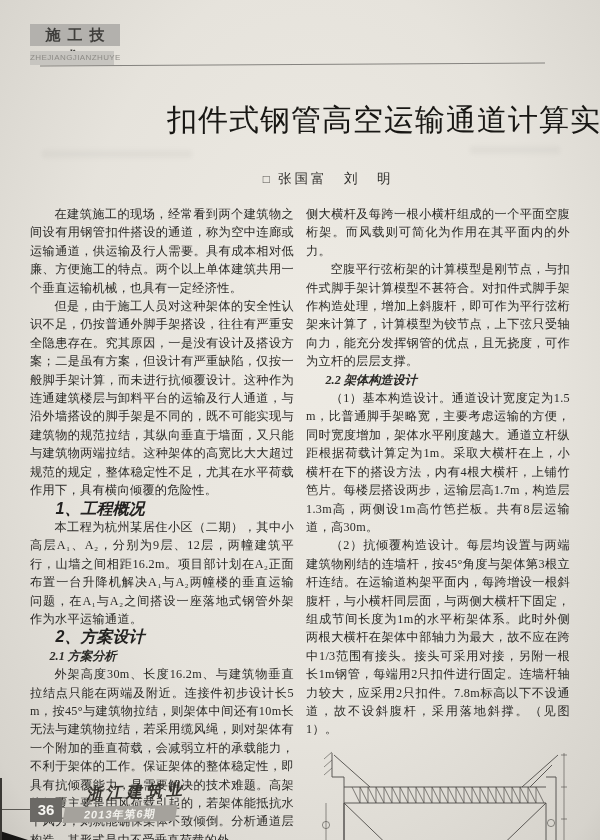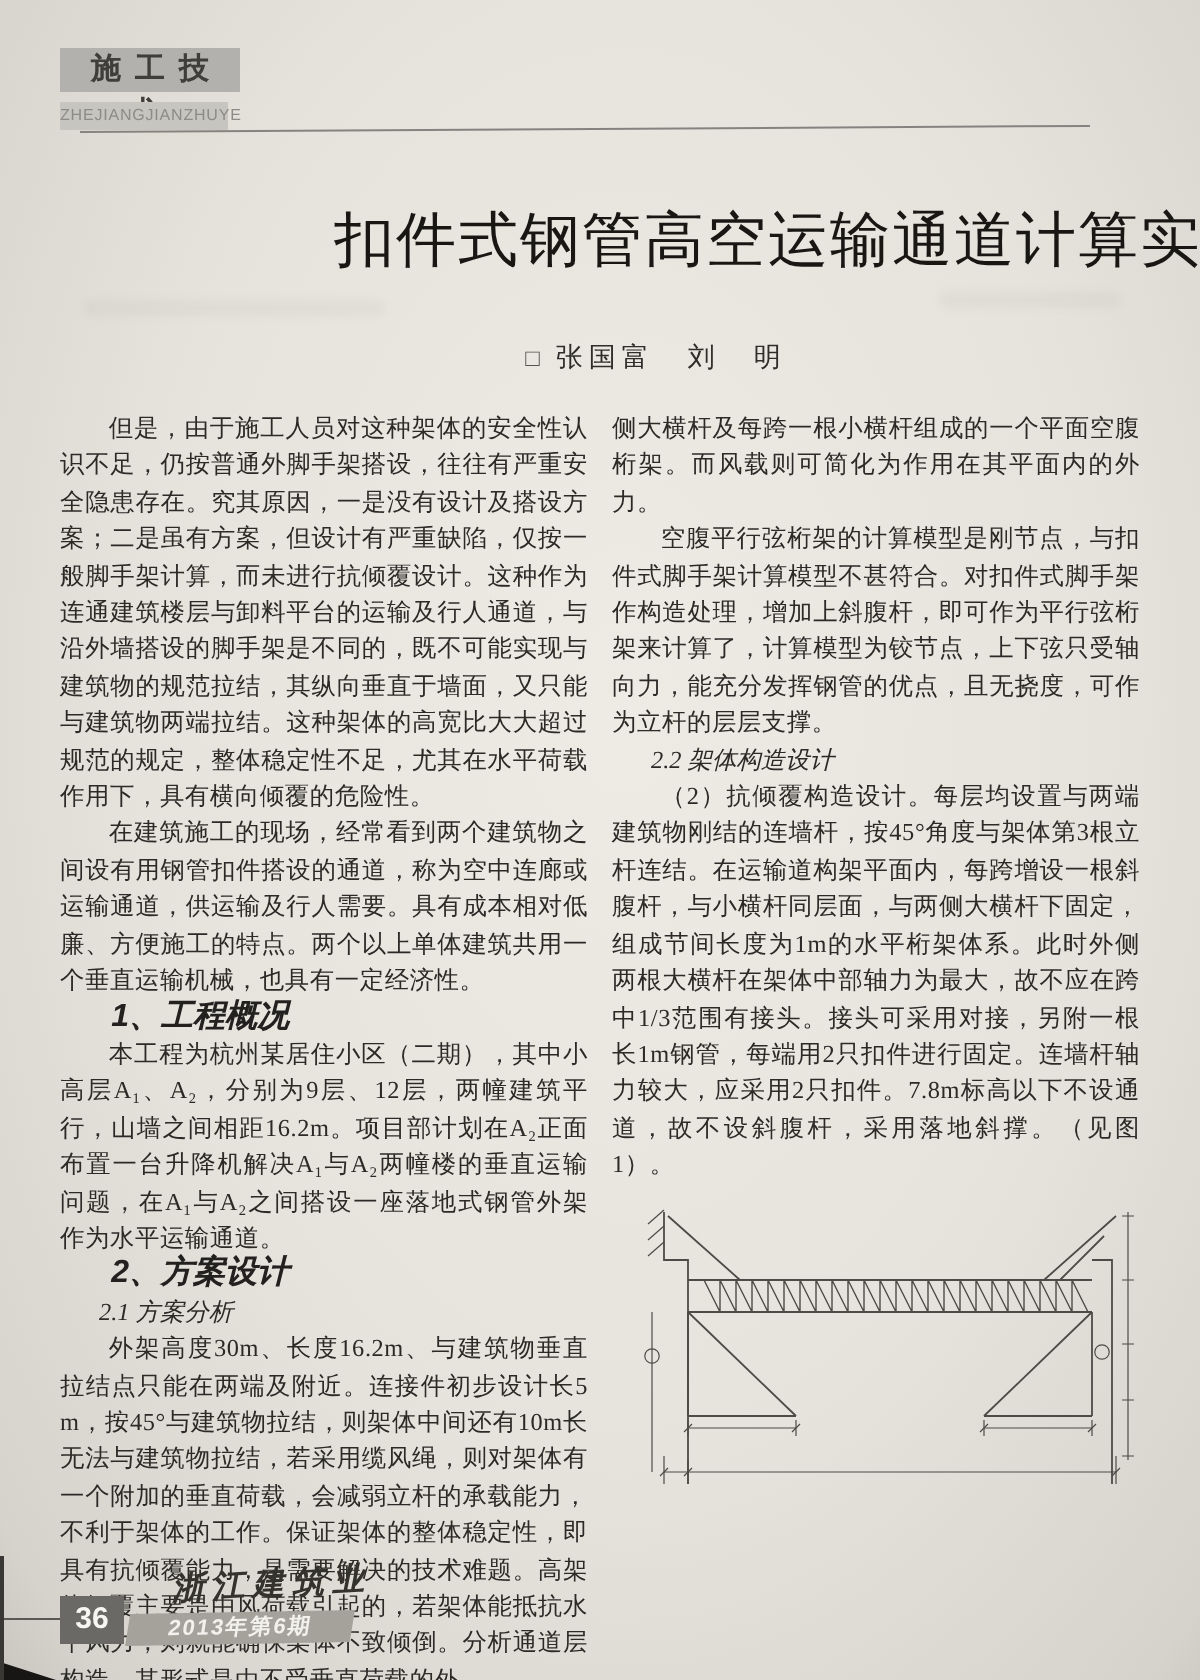--- a/index.html
+++ b/index.html
@@ -57,21 +57,21 @@
   }
   .para.noindent{text-indent:0;}
   .h-num{
     font-size:16px;line-height:18.4px;font-weight:bold;margin:0;
     text-indent:1.6em;color:#222120;
     font-family:"Liberation Sans",sans-serif;
     font-style:italic;
   }
   .h-sub{
     font-size:12.2px;line-height:18.4px;font-style:italic;margin:0;
-    text-indent:1.6em;color:#2b2a27;
+    text-indent:1.6em;color:#2b2a27;font-weight:bold;
   }
   
   .figure{margin-top:8px;text-align:center;}
   .figure svg{display:block;margin:0 auto;}
   
   .journal-name{
     position:absolute;left:86px;top:782px;
     font-weight:bold;font-style:italic;font-size:16px;letter-spacing:4px;
     color:#34322d;transform:rotate(-3deg);
   }
@@ -109,33 +109,34 @@
   <div class="smudge" style="left:42px;top:150px;width:150px;height:8px;"></div>
   <div class="smudge" style="left:470px;top:146px;width:90px;height:8px;"></div>
 
   <div class="title">扣件式钢管高空运输通道计算实例</div>
   <div class="authors">
     <span class="marker">□</span><span>张国富　刘　明</span>
   </div>
 
   <div class="columns">
     <div class="col">
+      <p class="para">在建筑施工的现场，经常看到两个建筑物之间设有用钢管扣件搭设的通道，称为空中连廊或运输通道，供运输及行人需要。具有成本相对低廉、方便施工的特点。两个以上单体建筑共用一个垂直运输机械，也具有一定经济性。</p>
       <p class="para">但是，由于施工人员对这种架体的安全性认识不足，仍按普通外脚手架搭设，往往有严重安全隐患存在。究其原因，一是没有设计及搭设方案；二是虽有方案，但设计有严重缺陷，仅按一般脚手架计算，而未进行抗倾覆设计。这种作为连通建筑楼层与卸料平台的运输及行人通道，与沿外墙搭设的脚手架是不同的，既不可能实现与建筑物的规范拉结，其纵向垂直于墙面，又只能与建筑物两端拉结。这种架体的高宽比大大超过规范的规定，整体稳定性不足，尤其在水平荷载作用下，具有横向倾覆的危险性。</p>
-      <p class="para">在建筑施工的现场，经常看到两个建筑物之间设有用钢管扣件搭设的通道，称为空中连廊或运输通道，供运输及行人需要。具有成本相对低廉、方便施工的特点。两个以上单体建筑共用一个垂直运输机械，也具有一定经济性。</p>
       <p class="h-num">1、工程概况</p>
       <p class="para">本工程为杭州某居住小区（二期），其中小高层A₁、A₂，分别为9层、12层，两幢建筑平行，山墙之间相距16.2m。项目部计划在A₂正面布置一台升降机解决A₁与A₂两幢楼的垂直运输问题，在A₁与A₂之间搭设一座落地式钢管外架作为水平运输通道。</p>
       <p class="h-num">2、方案设计</p>
       <p class="h-sub">2.1 方案分析</p>
       <p class="para">外架高度30m、长度16.2m、与建筑物垂直拉结点只能在两端及附近。连接件初步设计长5m，按45°与建筑物拉结，则架体中间还有10m长无法与建筑物拉结，若采用缆风绳，则对架体有一个附加的垂直荷载，会减弱立杆的承载能力，不利于架体的工作。保证架体的整体稳定性，即具有抗倾覆能力，是需要解决的技术难题。高架体倾覆主要是由风荷载引起的，若架体能抵抗水平风力，则就能确保架体不致倾倒。分析通道层构造，其形式是由不受垂直荷载的外</p>
     </div>
 
     <div class="col">
       <p class="para noindent">侧大横杆及每跨一根小横杆组成的一个平面空腹桁架。而风载则可简化为作用在其平面内的外力。</p>
       <p class="para">空腹平行弦桁架的计算模型是刚节点，与扣件式脚手架计算模型不甚符合。对扣件式脚手架作构造处理，增加上斜腹杆，即可作为平行弦桁架来计算了，计算模型为铰节点，上下弦只受轴向力，能充分发挥钢管的优点，且无挠度，可作为立杆的层层支撑。</p>
       <p class="h-sub">2.2 架体构造设计</p>
+      <p class="para">（1）基本构造设计。通道设计宽度定为1.5m，比普通脚手架略宽，主要考虑运输的方便，同时宽度增加，架体水平刚度越大。通道立杆纵距根据荷载计算定为1m。采取大横杆在上，小横杆在下的搭设方法，内有4根大横杆，上铺竹笆片。每楼层搭设两步，运输层高1.7m，构造层1.3m高，两侧设1m高竹笆拦板。共有8层运输道，高30m。</p>
       <p class="para">（2）抗倾覆构造设计。每层均设置与两端建筑物刚结的连墙杆，按45°角度与架体第3根立杆连结。在运输道构架平面内，每跨增设一根斜腹杆，与小横杆同层面，与两侧大横杆下固定，组成节间长度为1m的水平桁架体系。此时外侧两根大横杆在架体中部轴力为最大，故不应在跨中1/3范围有接头。接头可采用对接，另附一根长1m钢管，每端用2只扣件进行固定。连墙杆轴力较大，应采用2只扣件。7.8m标高以下不设通道，故不设斜腹杆，采用落地斜撑。（见图1）。</p>
 
       <div class="figure">
         <svg width="264" height="150" viewBox="0 0 264 150">
           <g stroke="#4d4b47" stroke-width="0.9" fill="none">
 
             <path d="M26 6 V30 H38 V142"></path>
 
             <path d="M18 12 L26 5 M18 20 L26 13 M18 28 L26 21" stroke-width="0.6"></path>
 

